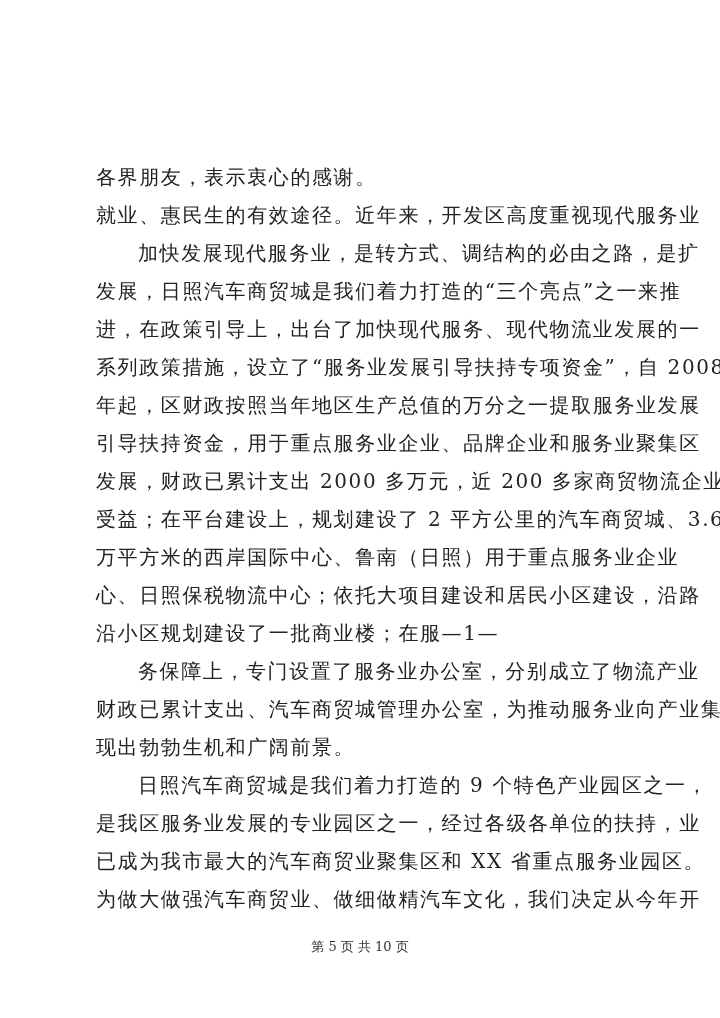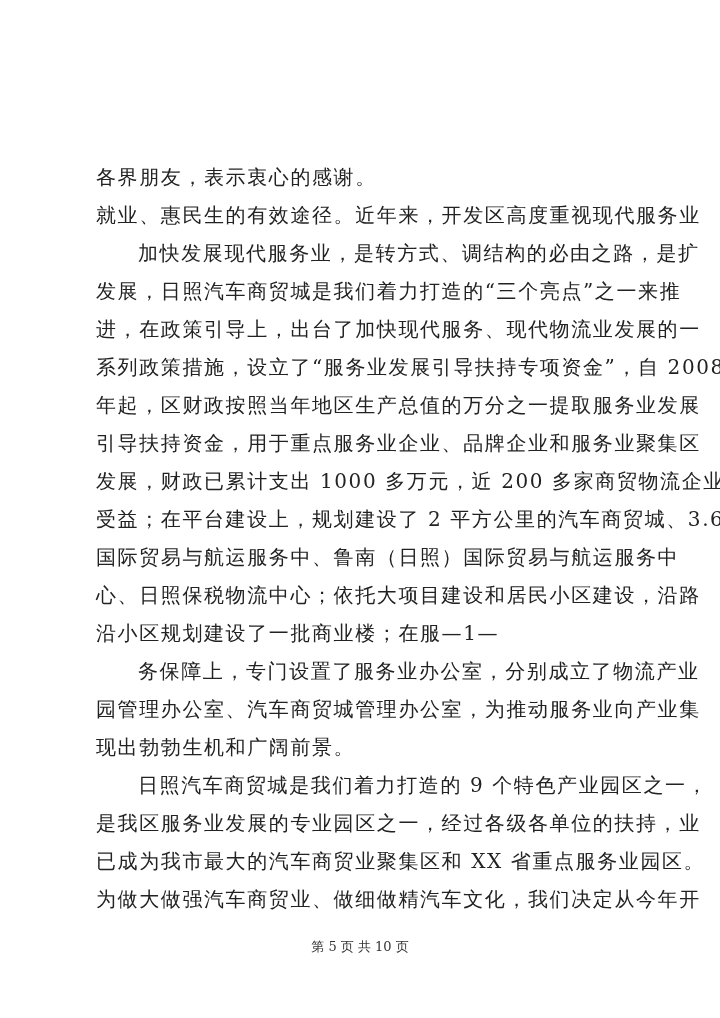--- a/index.html
+++ b/index.html
@@ -25,27 +25,27 @@
 <div class="page">
   <div class="body-text">
     <span class="line">各界朋友，表示衷心的感谢。</span>
     <span class="line">就业、惠民生的有效途径。近年来，开发区高度重视现代服务业</span>
     <span class="line indent">加快发展现代服务业，是转方式、调结构的必由之路，是扩</span>
     <span class="line">发展，日照汽车商贸城是我们着力打造的“三个亮点”之一来推</span>
     <span class="line">进，在政策引导上，出台了加快现代服务、现代物流业发展的一</span>
     <span class="line">系列政策措施，设立了“服务业发展引导扶持专项资金”，自 2008</span>
     <span class="line">年起，区财政按照当年地区生产总值的万分之一提取服务业发展</span>
     <span class="line">引导扶持资金，用于重点服务业企业、品牌企业和服务业聚集区</span>
-    <span class="line">发展，财政已累计支出 1000 多万元，近 200 多家商贸物流企业</span>
+    <span class="line">发展，财政已累计支出 2000 多万元，近 200 多家商贸物流企业</span>
     <span class="line">受益；在平台建设上，规划建设了 2 平方公里的汽车商贸城、3.6</span>
-    <span class="line">国际贸易与航运服务中、鲁南（日照）国际贸易与航运服务中</span>
+    <span class="line">万平方米的西岸国际中心、鲁南（日照）用于重点服务业企业</span>
     <span class="line">心、日照保税物流中心；依托大项目建设和居民小区建设，沿路</span>
     <span class="line">沿小区规划建设了一批商业楼；在服—1—</span>
     <span class="line indent">务保障上，专门设置了服务业办公室，分别成立了物流产业</span>
-    <span class="line">园管理办公室、汽车商贸城管理办公室，为推动服务业向产业集</span>
+    <span class="line">财政已累计支出、汽车商贸城管理办公室，为推动服务业向产业集</span>
     <span class="line">现出勃勃生机和广阔前景。</span>
     <span class="line indent">日照汽车商贸城是我们着力打造的 9 个特色产业园区之一，</span>
     <span class="line">是我区服务业发展的专业园区之一，经过各级各单位的扶持，业</span>
     <span class="line">已成为我市最大的汽车商贸业聚集区和 XX 省重点服务业园区。</span>
     <span class="line">为做大做强汽车商贸业、做细做精汽车文化，我们决定从今年开</span>
   </div>
   <div class="footer">
     <span>第 5 页  共 10 页</span>
   </div>
 </div>

